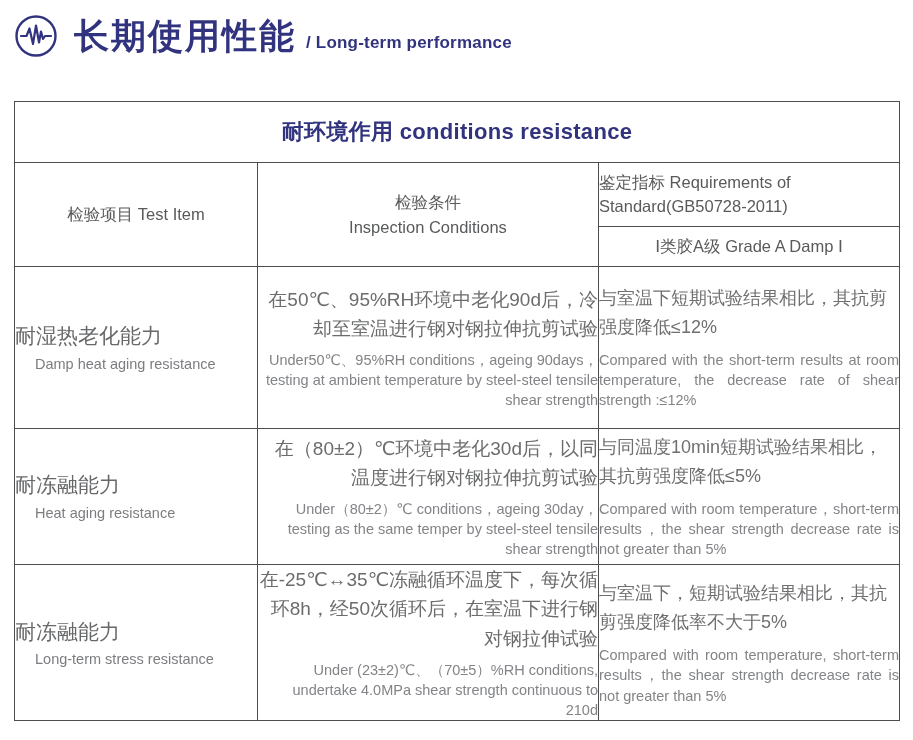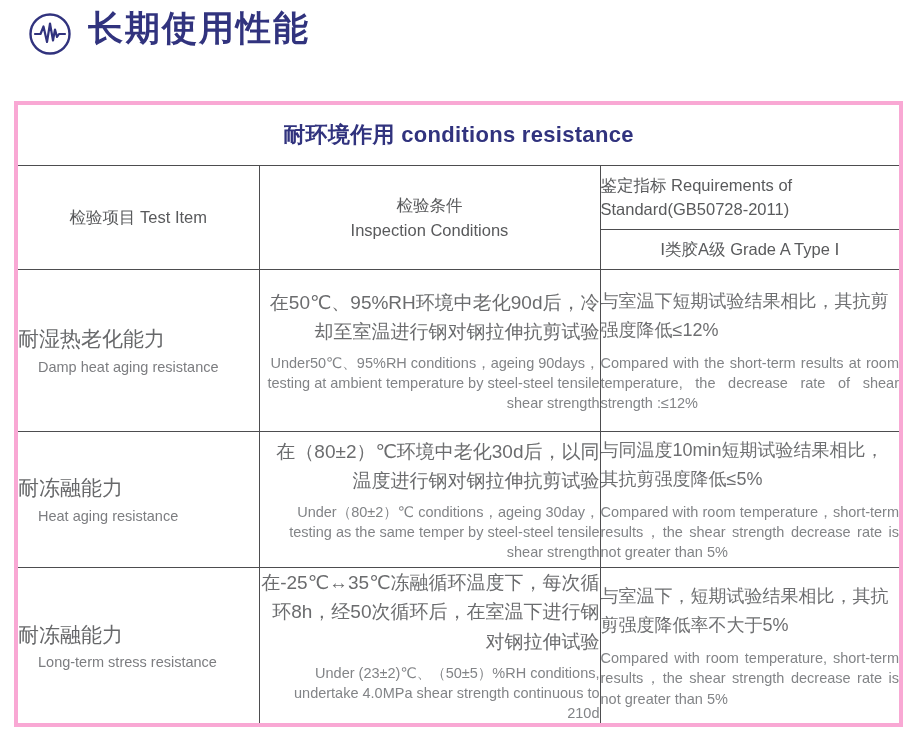--- a/index.html
+++ b/index.html
@@ -12,21 +12,22 @@
     position: relative;
     width: 913px;
     height: 740px;
     background: #ffffff;
     overflow: hidden;
   }
 
   
   .page-header {
     display: flex;
-    padding: 10px 0 0 28px;
+    align-items: center;
+    padding: 10px 0 0 14px;
     height: 50px;
   }
   .pulse-icon-wrap {
     width: 44px;
     height: 44px;
     flex: 0 0 auto;
     margin-top: 2px;
   }
   .title-line {
     display: flex;
@@ -47,21 +48,21 @@
     margin-left: 10px;
     letter-spacing: 0.2px;
   }
 
   
   table.doc-table {
     border-collapse: collapse;
     table-layout: fixed;
     width: 885px;
     margin: 41px 4px 0 14px;
-    border: 4px solid #f9a8d4;
+    border: 1px solid #f9a8d4;
   }
   table.doc-table td {
     border: 1px solid #4d4d4f;
     vertical-align: middle;
     padding: 0;
     overflow: hidden;
   }
   .caption-cell {
     height: 60px;
     text-align: center;
@@ -137,20 +138,21 @@
 
   <div class="page-header">
     <div class="pulse-icon-wrap">
       <svg viewBox="0 0 44 44" width="44" height="44">
         <circle cx="22" cy="22" r="19.5" fill="none" stroke="#31337e" stroke-width="2.4"></circle>
         <polyline points="7,22 12.5,22 15.5,14.5 19,30 22,11.5 25,28.5 27,17.5 29,25 31,22 37,22" fill="none" stroke="#31337e" stroke-width="2.2" stroke-linejoin="round" stroke-linecap="round"></polyline>
       </svg>
     </div>
     <div class="title-line">
       <span class="title-zh">长期使用性能</span>
+      <span class="title-en">/ Long-term performance</span>
     </div>
   </div>
 
   <table class="doc-table">
     <colgroup>
       <col style="width:243px">
       <col style="width:341px">
       <col style="width:301px">
     </colgroup>
 
@@ -161,21 +163,21 @@
 
     <tr>
       <td rowspan="2" class="hdr-cell hdr-item">检验项目 Test Item</td>
       <td rowspan="2" class="hdr-cell">
         <div>检验条件</div>
         <div>Inspection Conditions</div>
       </td>
       <td class="hdr-cell hdr-req">鉴定指标 Requirements of Standard(GB50728-2011)</td>
     </tr>
     <tr>
-      <td class="hdr-cell hdr-grade">Ⅰ类胶A级  Grade A Type Ⅰ</td>
+      <td class="hdr-cell hdr-grade">Ⅰ类胶A级  Grade A Damp Ⅰ</td>
     </tr>
 
     <tr class="row-1">
       <td class="item-cell">
         <div class="zh-item">耐湿热老化能力</div>
         <div class="en-item">Damp heat aging resistance</div>
       </td>
       <td class="cond-cell">
         <div class="zh-cond">在50℃、95%RH环境中老化90d后，冷却至室温进行钢对钢拉伸抗剪试验</div>
         <div class="en-cond">Under50℃、95%RH conditions，ageing 90days，testing at ambient temperature by steel-steel tensile shear strength</div>
@@ -201,21 +203,21 @@
       </td>
     </tr>
 
     <tr class="row-3">
       <td class="item-cell">
         <div class="zh-item">耐冻融能力</div>
         <div class="en-item">Long-term stress resistance</div>
       </td>
       <td class="cond-cell">
         <div class="zh-cond">在-25℃↔35℃冻融循环温度下，每次循环8h，经50次循环后，在室温下进行钢对钢拉伸试验</div>
-        <div class="en-cond">Under (23±2)℃、（50±5）%RH conditions, undertake 4.0MPa shear strength continuous to 210d</div>
+        <div class="en-cond">Under (23±2)℃、（70±5）%RH conditions, undertake 4.0MPa shear strength continuous to 210d</div>
       </td>
       <td class="req-cell">
         <div class="zh-req">与室温下，短期试验结果相比，其抗剪强度降低率不大于5%</div>
         <div class="en-req">Compared with room temperature, short-term results，the shear strength decrease rate is not greater than 5%</div>
       </td>
     </tr>
   </tbody>
     </table>
 
 </div>

